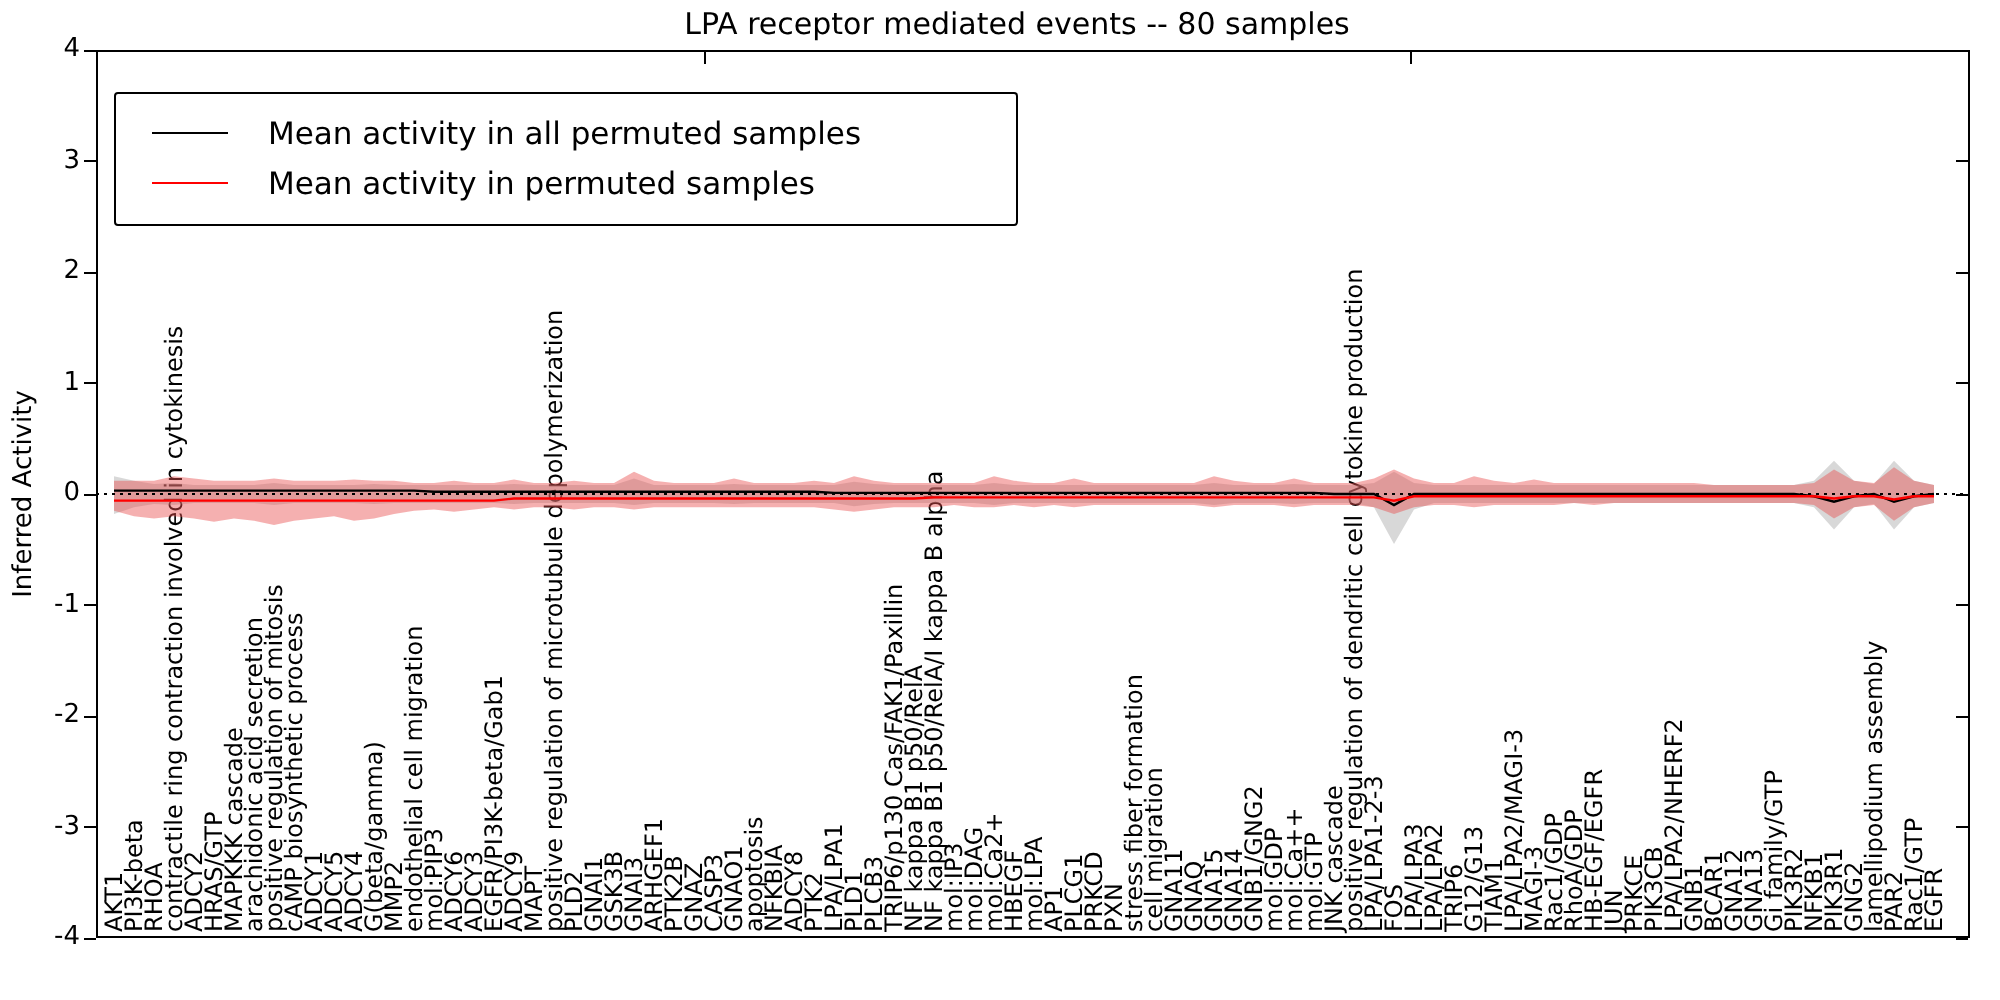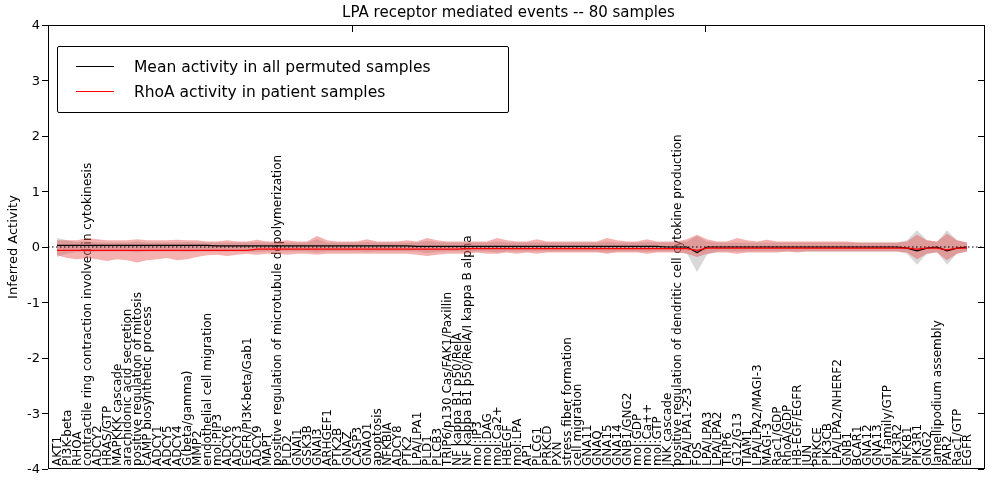--- a/index.html
+++ b/index.html
@@ -156,21 +156,21 @@
 
   <div id="ylabel">Inferred Activity</div>
 
   <div id="legend">
     <div class="legend-row">
       <span class="legend-line" style="border-top-color:#000000;"></span>
       <span class="legend-text">Mean activity in all permuted samples</span>
     </div>
     <div class="legend-row">
       <span class="legend-line" style="border-top-color:#ff0000;"></span>
-      <span class="legend-text">RhoA activity in patient samples</span>
+      <span class="legend-text">Mean activity in permuted samples</span>
     </div>
   </div>
 
 <div class="ytl" style="left: 12px; top: 17px;">4</div>
     <div class="tick" style="left: 42px; top: 24.5px; width: 6px; height: 1px;"></div>
     <div class="tick" style="left: 978px; top: 24.5px; width: 6px; height: 1px;"></div>
     <div class="ytl" style="left: 12px; top: 72.5px;">3</div>
     <div class="tick" style="left: 42px; top: 80px; width: 6px; height: 1px;"></div>
     <div class="tick" style="left: 978px; top: 80px; width: 6px; height: 1px;"></div>
     <div class="ytl" style="left: 12px; top: 128px;">2</div>

